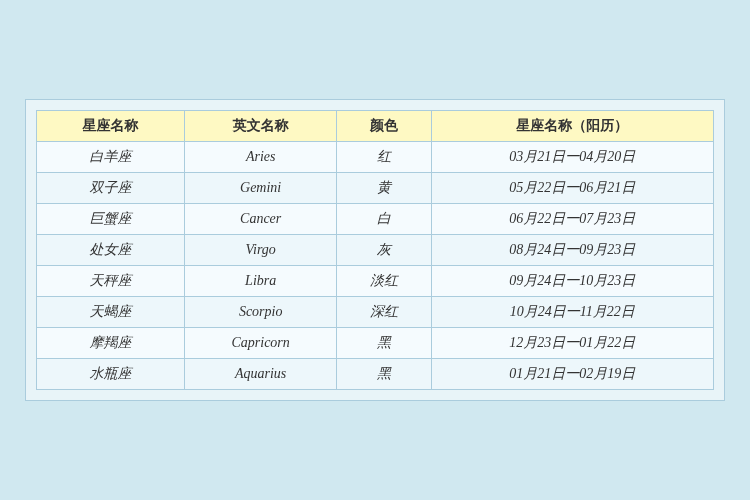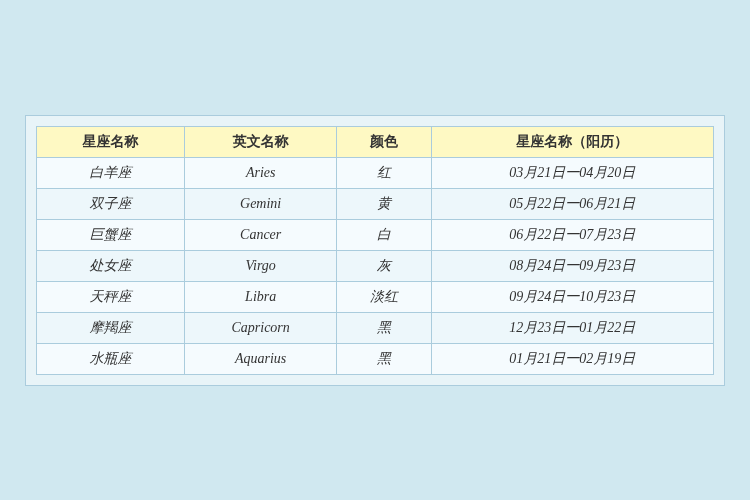--- a/index.html
+++ b/index.html
@@ -85,20 +85,26 @@
           <td>灰</td>
           <td>08月24日一09月23日</td>
         </tr>
         <tr>
           <td>天秤座</td>
           <td>Libra</td>
           <td>淡红</td>
           <td>09月24日一10月23日</td>
         </tr>
         <tr>
+          <td>天蝎座</td>
+          <td>Scorpio</td>
+          <td>深红</td>
+          <td>10月24日一11月22日</td>
+        </tr>
+        <tr>
           <td>摩羯座</td>
           <td>Capricorn</td>
           <td>黑</td>
           <td>12月23日一01月22日</td>
         </tr>
         <tr>
           <td>水瓶座</td>
           <td>Aquarius</td>
           <td>黑</td>
           <td>01月21日一02月19日</td>

